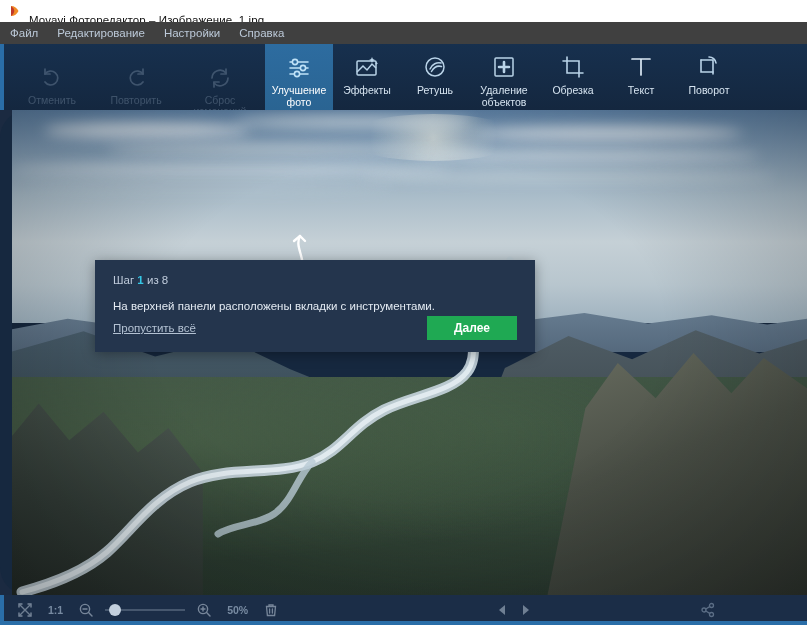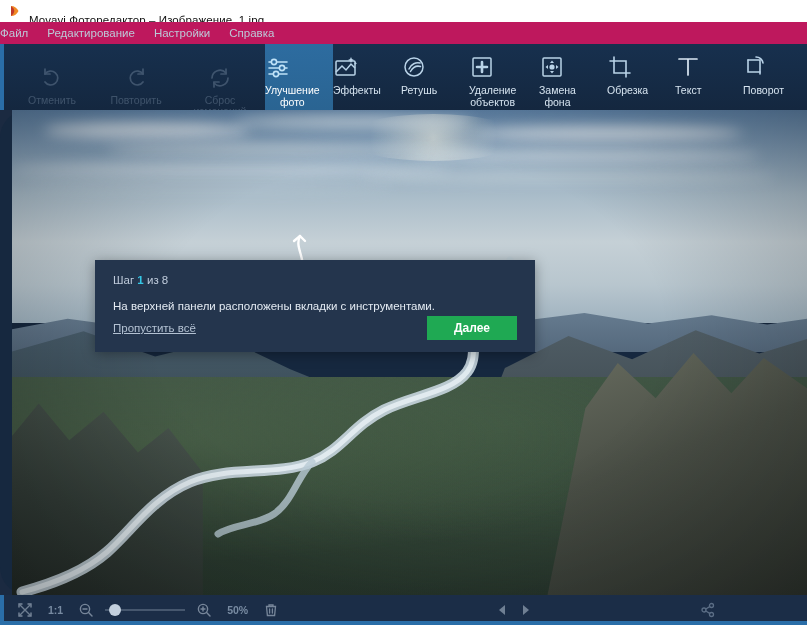--- a/index.html
+++ b/index.html
@@ -20,22 +20,22 @@
     width:14px;height:14px;margin-left:8px;margin-right:7px;position:relative;flex:0 0 auto;
   }
   .titlebar .app-icon svg{display:block;}
   .titlebar .title-text{
     font-size:11.5px;color:#111;letter-spacing:.1px;white-space:nowrap;margin-top:18px;
   }
 
   
   .menubar{
     position:absolute;left:0;top:22px;width:807px;height:22px;
-    background:#be185d;
-    display:flex;align-items:center;box-sizing:border-box;
+    background:#404040;
+    display:flex;align-items:center;padding-left:10px;box-sizing:border-box;
   }
   .menubar .menu-item{
     font-size:11.5px;color:#bcc9d8;margin-right:19px;white-space:nowrap;cursor:default;
   }
 
   
   .toolbar{
     position:absolute;left:0;top:44px;width:807px;height:66px;
     background:linear-gradient(180deg,#17304e 0%,#14273f 100%);
     overflow:hidden;
@@ -52,21 +52,21 @@
   }
   .history-btn .h-ico{height:26px;display:flex;align-items:center;justify-content:center;}
   .history-btn .h-lbl{
     font-size:10.5px;color:#9fb3c8;text-align:center;line-height:11px;margin-top:4px;
   }
 
   .tabs{
     position:absolute;left:265px;top:0;height:66px;display:flex;align-items:stretch;
   }
   .tab{
-    width:68px;height:66px;display:flex;flex-direction:column;align-items:flex-start;
+    width:68px;height:66px;display:flex;flex-direction:column;align-items:center;
     justify-content:flex-start;padding-top:8px;box-sizing:border-box;position:relative;
     cursor:pointer;
   }
   .tab.wide{width:70px;}
   .tab .t-ico{height:30px;display:flex;align-items:center;justify-content:center;}
   .tab .t-lbl{
     font-size:10.5px;color:#d6e4f0;text-align:center;line-height:11.5px;margin-top:3px;
     white-space:pre-line;
   }
   .tab.active{
@@ -314,31 +314,20 @@
         <span class="t-ico">
           <svg width="26" height="26" viewBox="0 0 26 26" fill="none" stroke="#b9d3e8" stroke-width="1.5">
             <rect x="4" y="4" width="18" height="18" rx="1"></rect>
             <path d="M13 8 V18 M8 13 H18" stroke="#b9d3e8" stroke-width="2.6" stroke-linecap="round"></path>
           </svg>
         </span>
         <span class="t-lbl">Удаление
 объектов</span>
       </div>
 
-      <div class="tab">
-        <span class="t-ico">
-          <svg width="26" height="26" viewBox="0 0 26 26" fill="none" stroke="#b9d3e8" stroke-width="1.5">
-            <rect x="4" y="4" width="18" height="18" rx="1"></rect>
-            <circle cx="13" cy="13" r="2.6" fill="#b9d3e8" stroke="none"></circle>
-            <path d="M13 6.5 L15 9 L11 9 Z M13 19.5 L11 17 L15 17 Z M6.5 13 L9 11 L9 15 Z M19.5 13 L17 15 L17 11 Z" fill="#b9d3e8" stroke="none"></path>
-          </svg>
-        </span>
-        <span class="t-lbl">Замена
-фона</span>
-      </div>
 
       <div class="tab">
         <span class="t-ico">
           <svg width="26" height="26" viewBox="0 0 26 26" fill="none" stroke="#b9d3e8" stroke-width="1.6">
             <path d="M7 3 V19 H23" stroke-linecap="round"></path>
             <path d="M3 7 H19 V23" stroke-linecap="round"></path>
           </svg>
         </span>
         <span class="t-lbl">Обрезка</span>
       </div>

